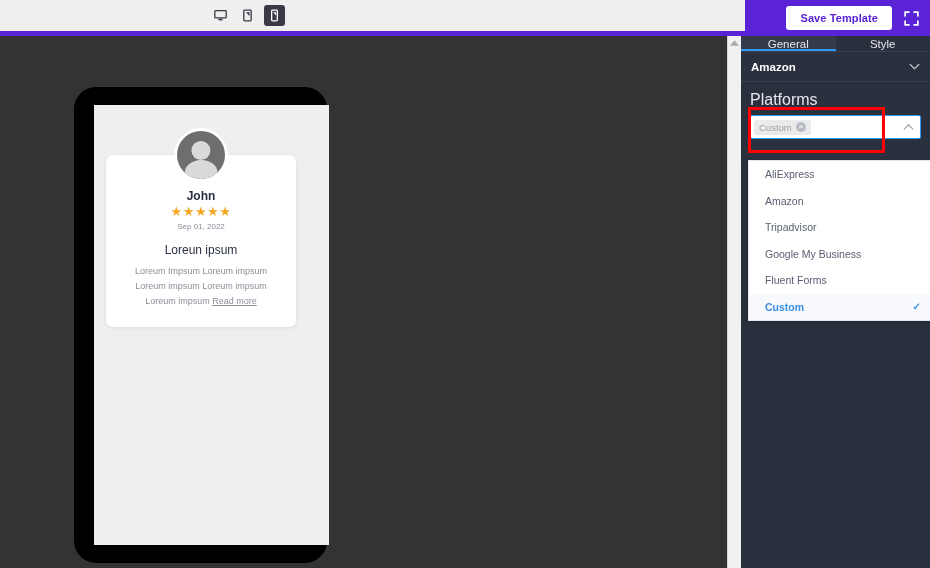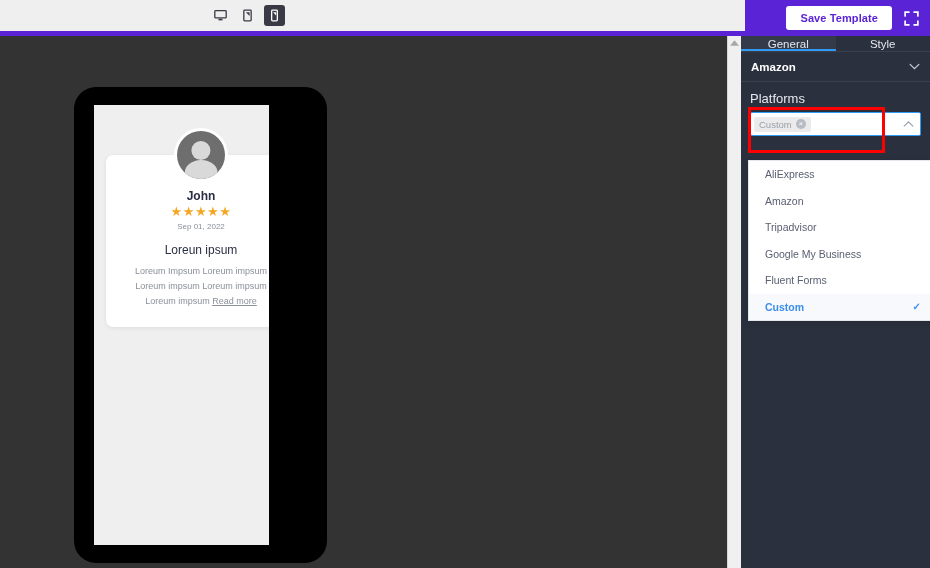--- a/index.html
+++ b/index.html
@@ -57,21 +57,21 @@
     overflow: hidden;
   }
   .phone-frame {
     position: absolute; left: 74px; top: 51px;
     width: 253px; height: 476px;
     background: #000000;
     border-radius: 22px;
   }
   .phone-screen {
     position: absolute; left: 20px; top: 18px;
-    width: 175px; height: 440px;
+    width: 235px; height: 440px;
     background: #efefef;
     overflow: hidden;
   }
 
   .review-card {
     position: absolute; left: 12px; top: 50px;
     width: 190px;
     background: #ffffff;
     border-radius: 7px;
     box-shadow: 0 1px 4px rgba(0,0,0,.08);
@@ -146,21 +146,21 @@
   .panel-section-header {
     height: 30px; display: flex; align-items: center; justify-content: space-between;
     padding: 0 10px;
     font-size: 11.5px; font-weight: bold; color: #ffffff;
     border-bottom: 1px solid #3a4050;
     cursor: pointer;
   }
   .chev { color: #c6ccd8; font-size: 11px; line-height: 1; }
 
   .field-block { padding: 9px 9px 0 9px; position: relative; }
-  .field-label { font-size: 13px; color: #e4e7ee; margin-bottom: 6px; }
+  .field-label { font-size: 16px; color: #e4e7ee; margin-bottom: 6px; }
 
   .multiselect {
     position: relative;
     height: 24px;
     background: #ffffff;
     border: 1px solid #2f9bf5;
     border-radius: 2px;
     display: flex; align-items: center;
     padding: 0 3px;
     cursor: text;

